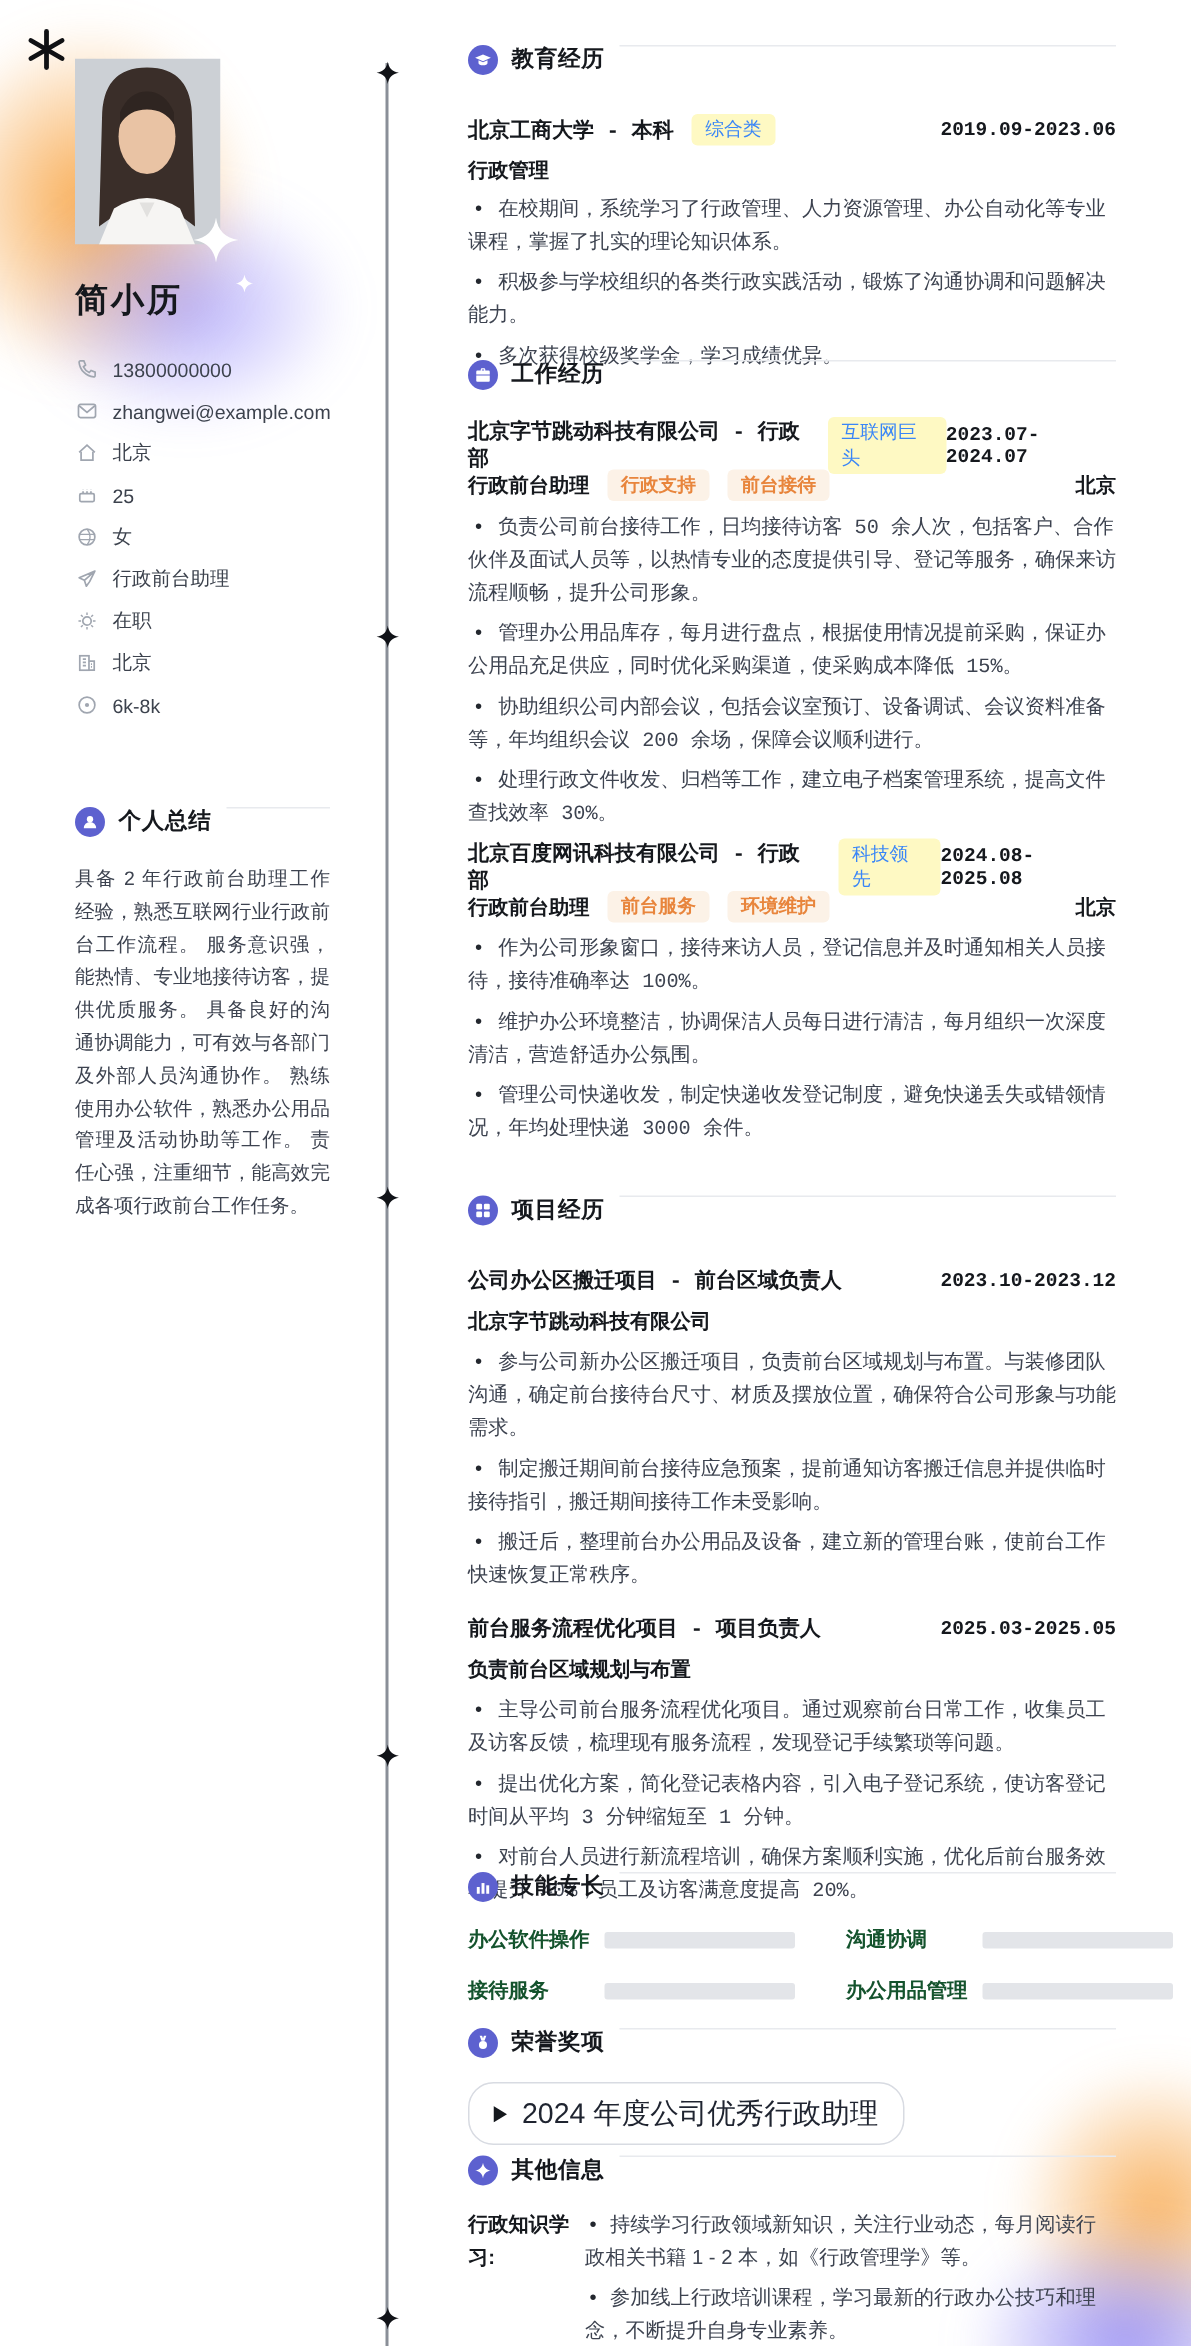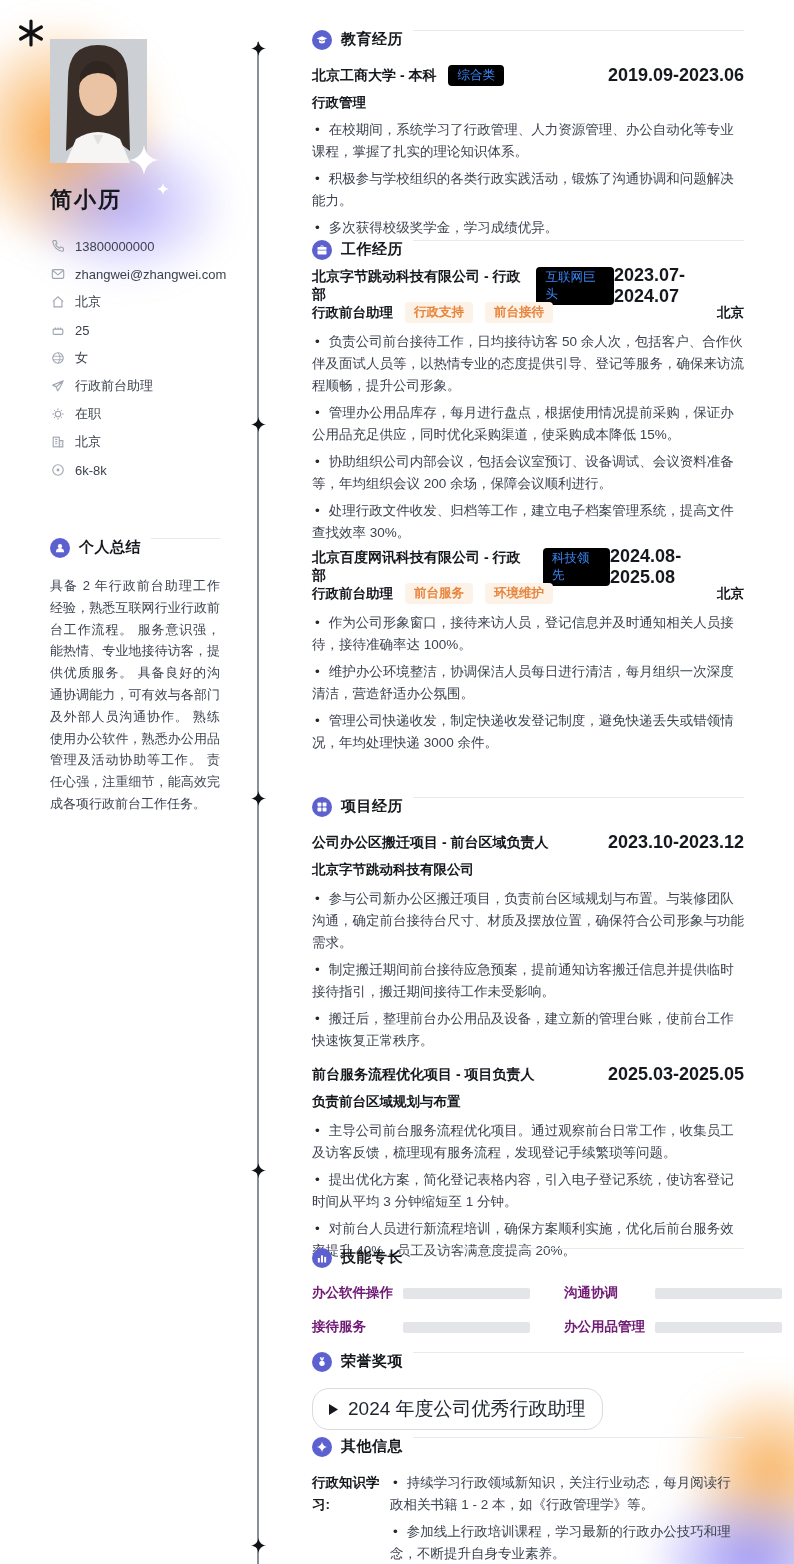--- a/index.html
+++ b/index.html
@@ -48,39 +48,39 @@
 
   
   .right-col { position:absolute; left:312px; top:0; width:432px; height:1564px; }
   .r-section { position:absolute; left:0; width:432px; }
   .sec-edu    { top:30px; }
   .sec-work   { top:240px; }
   .sec-proj   { top:797px; }
   .sec-skill  { top:1248px; }
   .sec-honor  { top:1352px; }
   .sec-other  { top:1437px; }
-  .sec-body { margin-top:13px; }
+  .sec-body { margin-top:24px;font-family:Liberation Mono, monospace; }
   .entry + .entry { margin-top:12px; }
 
   .meta-row { display:flex; align-items:center; height:21px; margin-bottom:6px; }
   .org { font-size:14px; font-weight:bold; color:#15181d; }
-  .date { margin-left:auto; font-size:18px; font-weight:bold; color:#15181d; }
+  .date { margin-left:auto; font-size:13px; font-weight:bold; color:#15181d; }
   .loc  { margin-left:auto; font-size:13.5px; font-weight:bold; color:#15181d; }
   .role, .major, .company2 { font-size:13.5px; font-weight:bold; color:#15181d; }
-  .badge-blue { margin-left:12px; background:#000000; color:#3a86f7; font-size:12.5px; padding:2px 9px; border-radius:4px; }
+  .badge-blue { margin-left:12px; background:#fef9c3; color:#3a86f7; font-size:12.5px; padding:2px 9px; border-radius:4px; }
   .tag-orange { margin-left:12px; background:#fcf2e7; color:#e8853c; font-size:12.5px; font-weight:bold; padding:2px 9px; border-radius:4px; }
 
   .bullets { margin-top:2px; }
   .bullet-item { font-size:13.5px; line-height:22px; color:#3d4350; margin-bottom:5px; }
   .dot { display:inline-block; margin:0 9px 0 3px; color:#23272e; }
 
   
   .skill-grid { display:grid; grid-template-columns:1fr 1fr; column-gap:34px; row-gap:14px; margin-top:13px; }
   .skill-row { display:flex; align-items:center; height:20px; }
-  .skill-label { font-size:13.5px; font-weight:bold; color:#701a75; margin-right:10px; white-space:nowrap; }
+  .skill-label { font-size:13.5px; font-weight:bold; color:#14532d; margin-right:10px; white-space:nowrap; }
   .skill-track { width:127px; height:11px; background:#e3e5e9; border-radius:2px; position:relative; overflow:hidden; flex:none; margin-left:auto; }
   .skill-fill { height:100%; background:#5d61cf; clip-path:polygon(0 0,100% 0,calc(100% - 7px) 100%,0 100%); }
 
   
   .honor-pill { display:inline-flex; align-items:center; margin-top:14px; border:1px solid #d8dbe2; border-radius:17px; padding:7px 16px; font-size:19px; color:#1f2430; background:#fff; cursor:pointer; }
   .honor-pill svg { margin-right:10px; }
 
   
   .other-row { display:flex; margin-top:13px; }
   .other-label { width:78px; flex:none; font-size:13.5px; font-weight:bold; color:#15181d; line-height:22px; }
@@ -150,21 +150,21 @@
           </span>
         <span>13800000000</span>
       </li>
       <li>
         <span class="cicon">
             <svg width="14" height="14" viewBox="0 0 16 16" fill="none" stroke="#a0a6b0" stroke-width="1.3">
               <rect x="1.5" y="3" width="13" height="10" rx="1.5"></rect>
               <path d="M2 4l6 5 6-5"></path>
             </svg>
           </span>
-        <span>zhangwei@zhangwei.com</span>
+        <span>zhangwei@example.com</span>
       </li>
       <li>
         <span class="cicon">
             <svg width="14" height="14" viewBox="0 0 16 16" fill="none" stroke="#a0a6b0" stroke-width="1.3">
               <path d="M2 7.5 8 2l6 5.5"></path>
               <path d="M3.5 7v6.5h9V7"></path>
             </svg>
           </span>
         <span>北京</span>
       </li>

